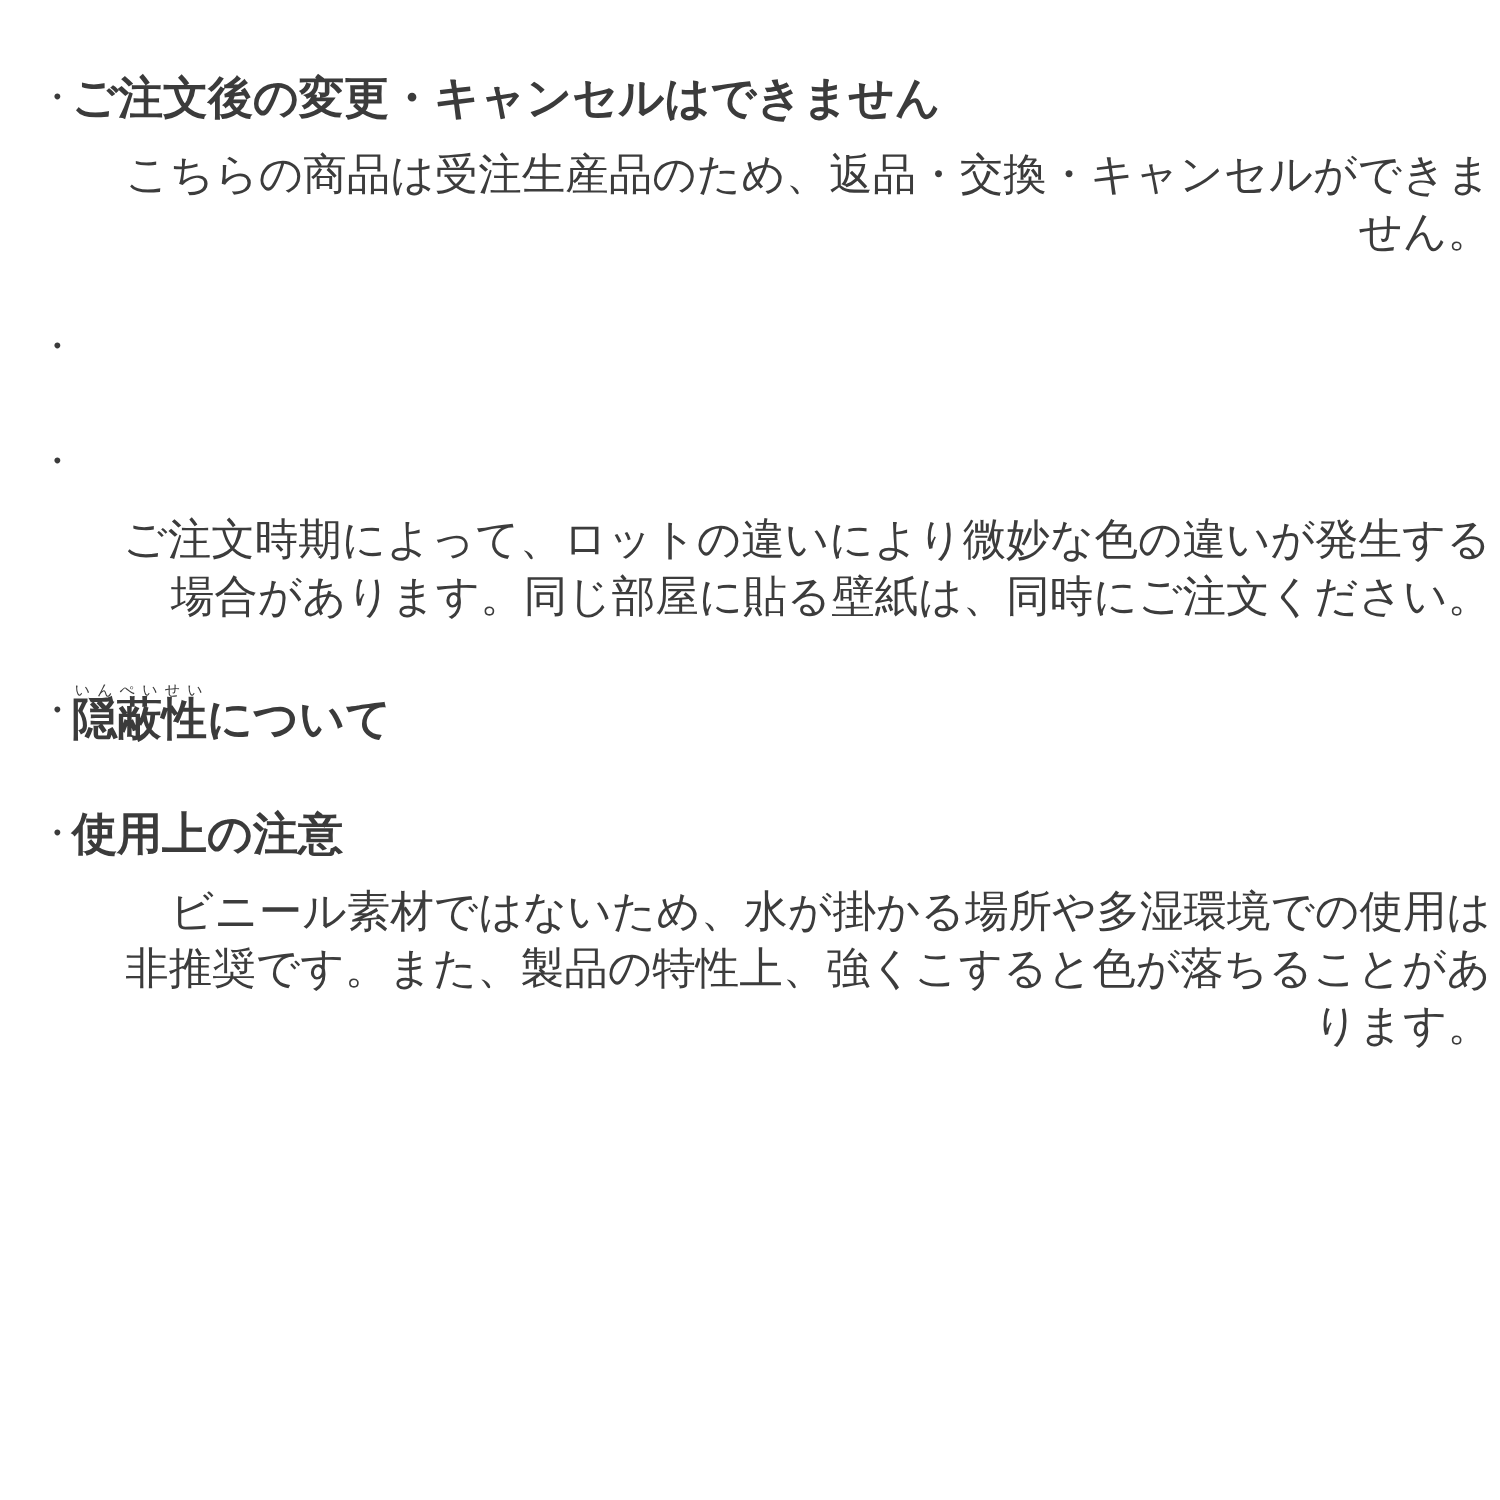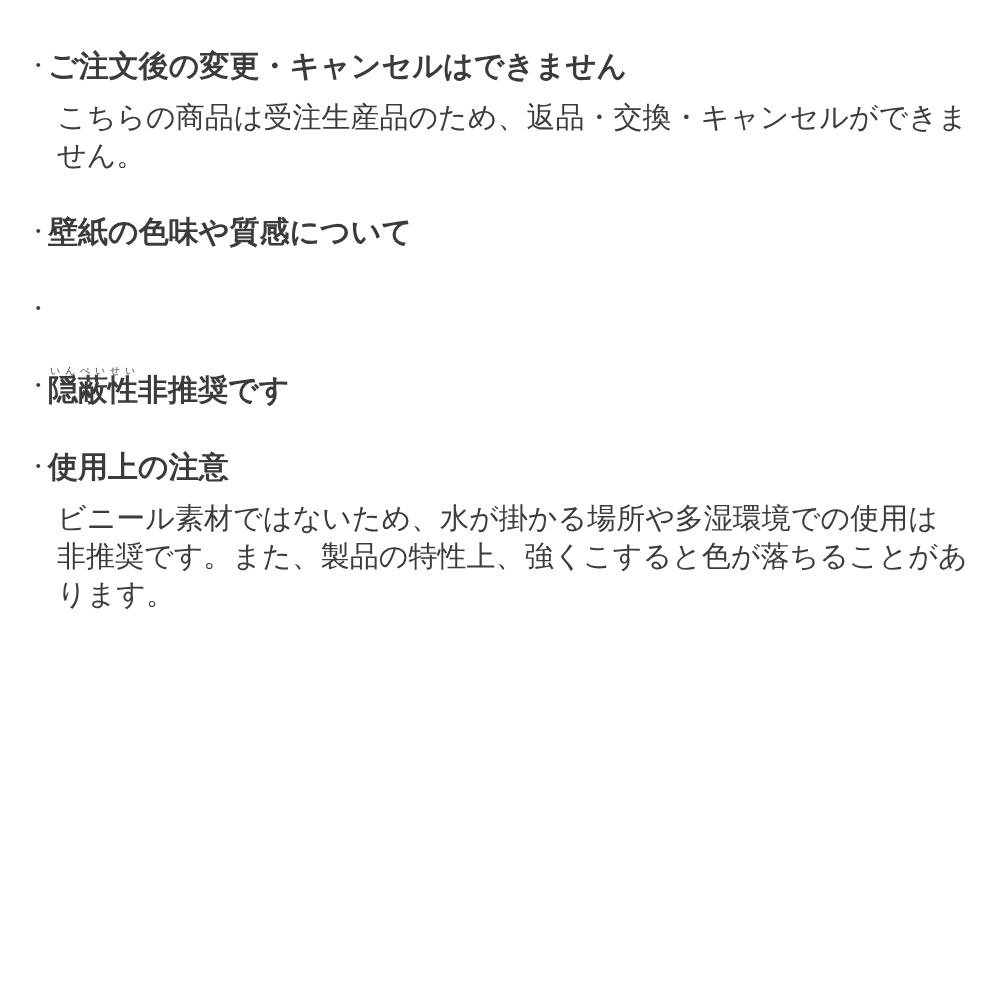--- a/index.html
+++ b/index.html
@@ -48,53 +48,55 @@
     letter-spacing: 1px;
     color: #3b3b3b;
   }
   .body-text {
     margin: 13px 0 0 29px;
     font-size: 29px;
     font-weight: 400;
     line-height: 38px;
     color: #3c3c3c;
     white-space: pre-line;
+    text-align: right;
   }
 </style>
 </head>
 <body>
 
 <div class="page">
 
   <section class="note">
     <div class="heading-row">
       <span class="bullet">・</span>
       <h3 class="heading">ご注文後の変更・キャンセルはできません</h3>
     </div>
     <p class="body-text">こちらの商品は受注生産品のため、返品・交換・キャンセルができま
 せん。</p>
   </section>
 
   <section class="note">
     <div class="heading-row">
       <span class="bullet">・</span>
-      <h3 class="heading">壁紙の色味や質感について</h3>
     </div>
   </section>
 
   <section class="note">
     <div class="heading-row">
       <span class="bullet">・</span>
     </div>
+    <p class="body-text">ご注文時期によって、ロットの違いにより微妙な色の違いが発生する
+場合があります。同じ部屋に貼る壁紙は、同時にご注文ください。</p>
   </section>
 
   <section class="note">
     <div class="heading-row">
       <span class="bullet">・</span>
-      <h3 class="heading"><ruby><span>隠蔽性</span><rt>いんぺいせい</rt></ruby><span>非推奨です</span></h3>
+      <h3 class="heading"><ruby><span>隠蔽性</span><rt>いんぺいせい</rt></ruby><span>について</span></h3>
     </div>
   </section>
 
   <section class="note">
     <div class="heading-row">
       <span class="bullet">・</span>
       <h3 class="heading">使用上の注意</h3>
     </div>
     <p class="body-text">ビニール素材ではないため、水が掛かる場所や多湿環境での使用は
 非推奨です。また、製品の特性上、強くこすると色が落ちることがあ

